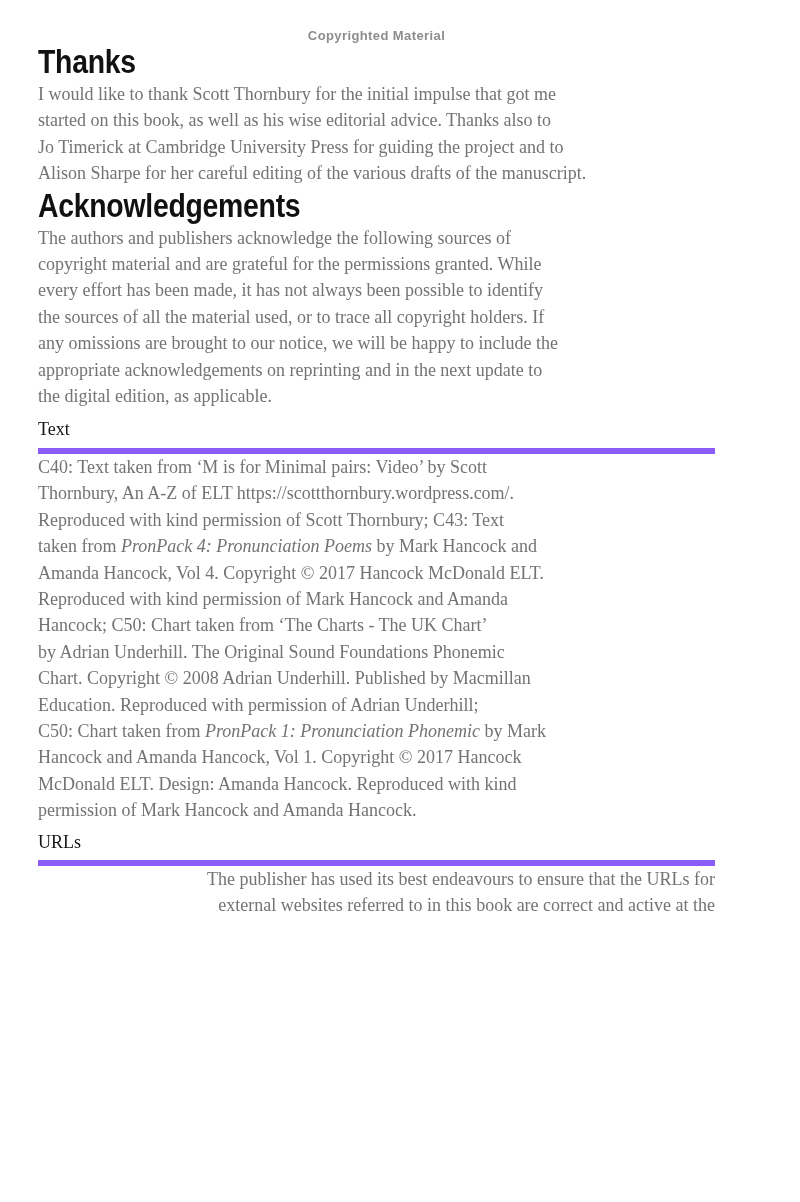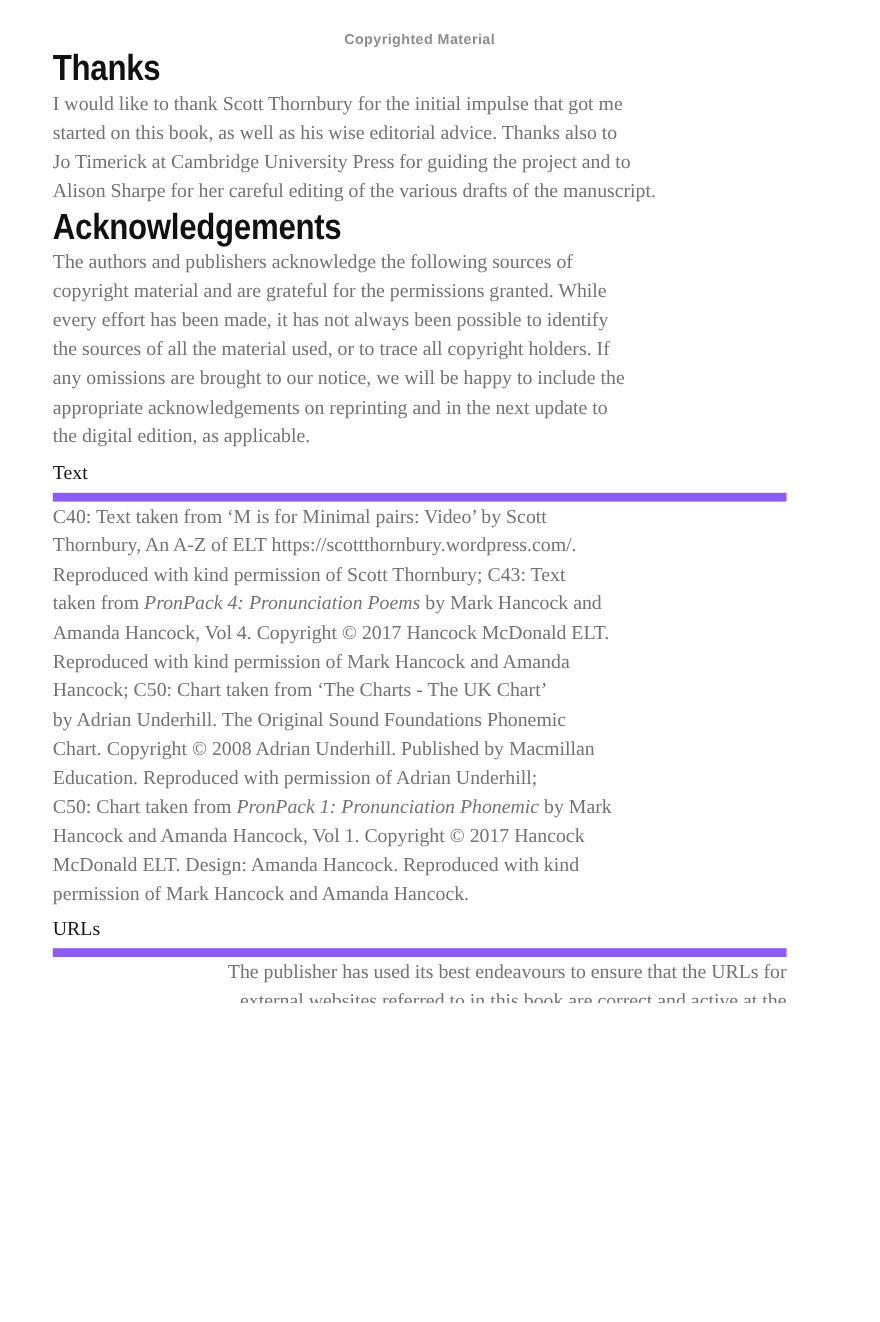--- a/index.html
+++ b/index.html
@@ -7,21 +7,21 @@
     padding: 0;
     background: #ffffff;
   }
   .page {
     position: relative;
     width: 800px;
     height: 912px;
     margin: 0 auto;
     background: #ffffff;
     box-sizing: border-box;
-    padding: 0 85px 0 48px;
+    padding: 0 85px 0 38px;
     overflow: hidden;
     color: #161616;
   }
   .watermark {
     font-family: "Liberation Sans", sans-serif;
     font-weight: bold;
     font-size: 13px;
     letter-spacing: 0.4px;
     color: #8d8d8d;
     text-align: center;
@@ -55,21 +55,21 @@
   }
   .p1 { margin-top: 16px; }
   .p2 { margin-top: 17px; }
   .key { margin-top: 8px; }
   .section-label {
     font-family: "Liberation Serif", serif;
     font-size: 18px;
     line-height: 26.4px;
     margin: 0;
     padding-bottom: 5px;
-    border-bottom: 8px solid #8b5cf6;
+    border-bottom: 6px solid #8b5cf6;
     color: #161616;
   }
   .lbl-text { margin-top: 7px; }
   .lbl-urls { margin-top: 5px; }
   .p3 { margin-top: 5px; }
   .p4 { margin-top: 12px; text-align: right; }
   .rich i { font-style: italic; }
   .footer {
     position: absolute;
     top: 1136px;

